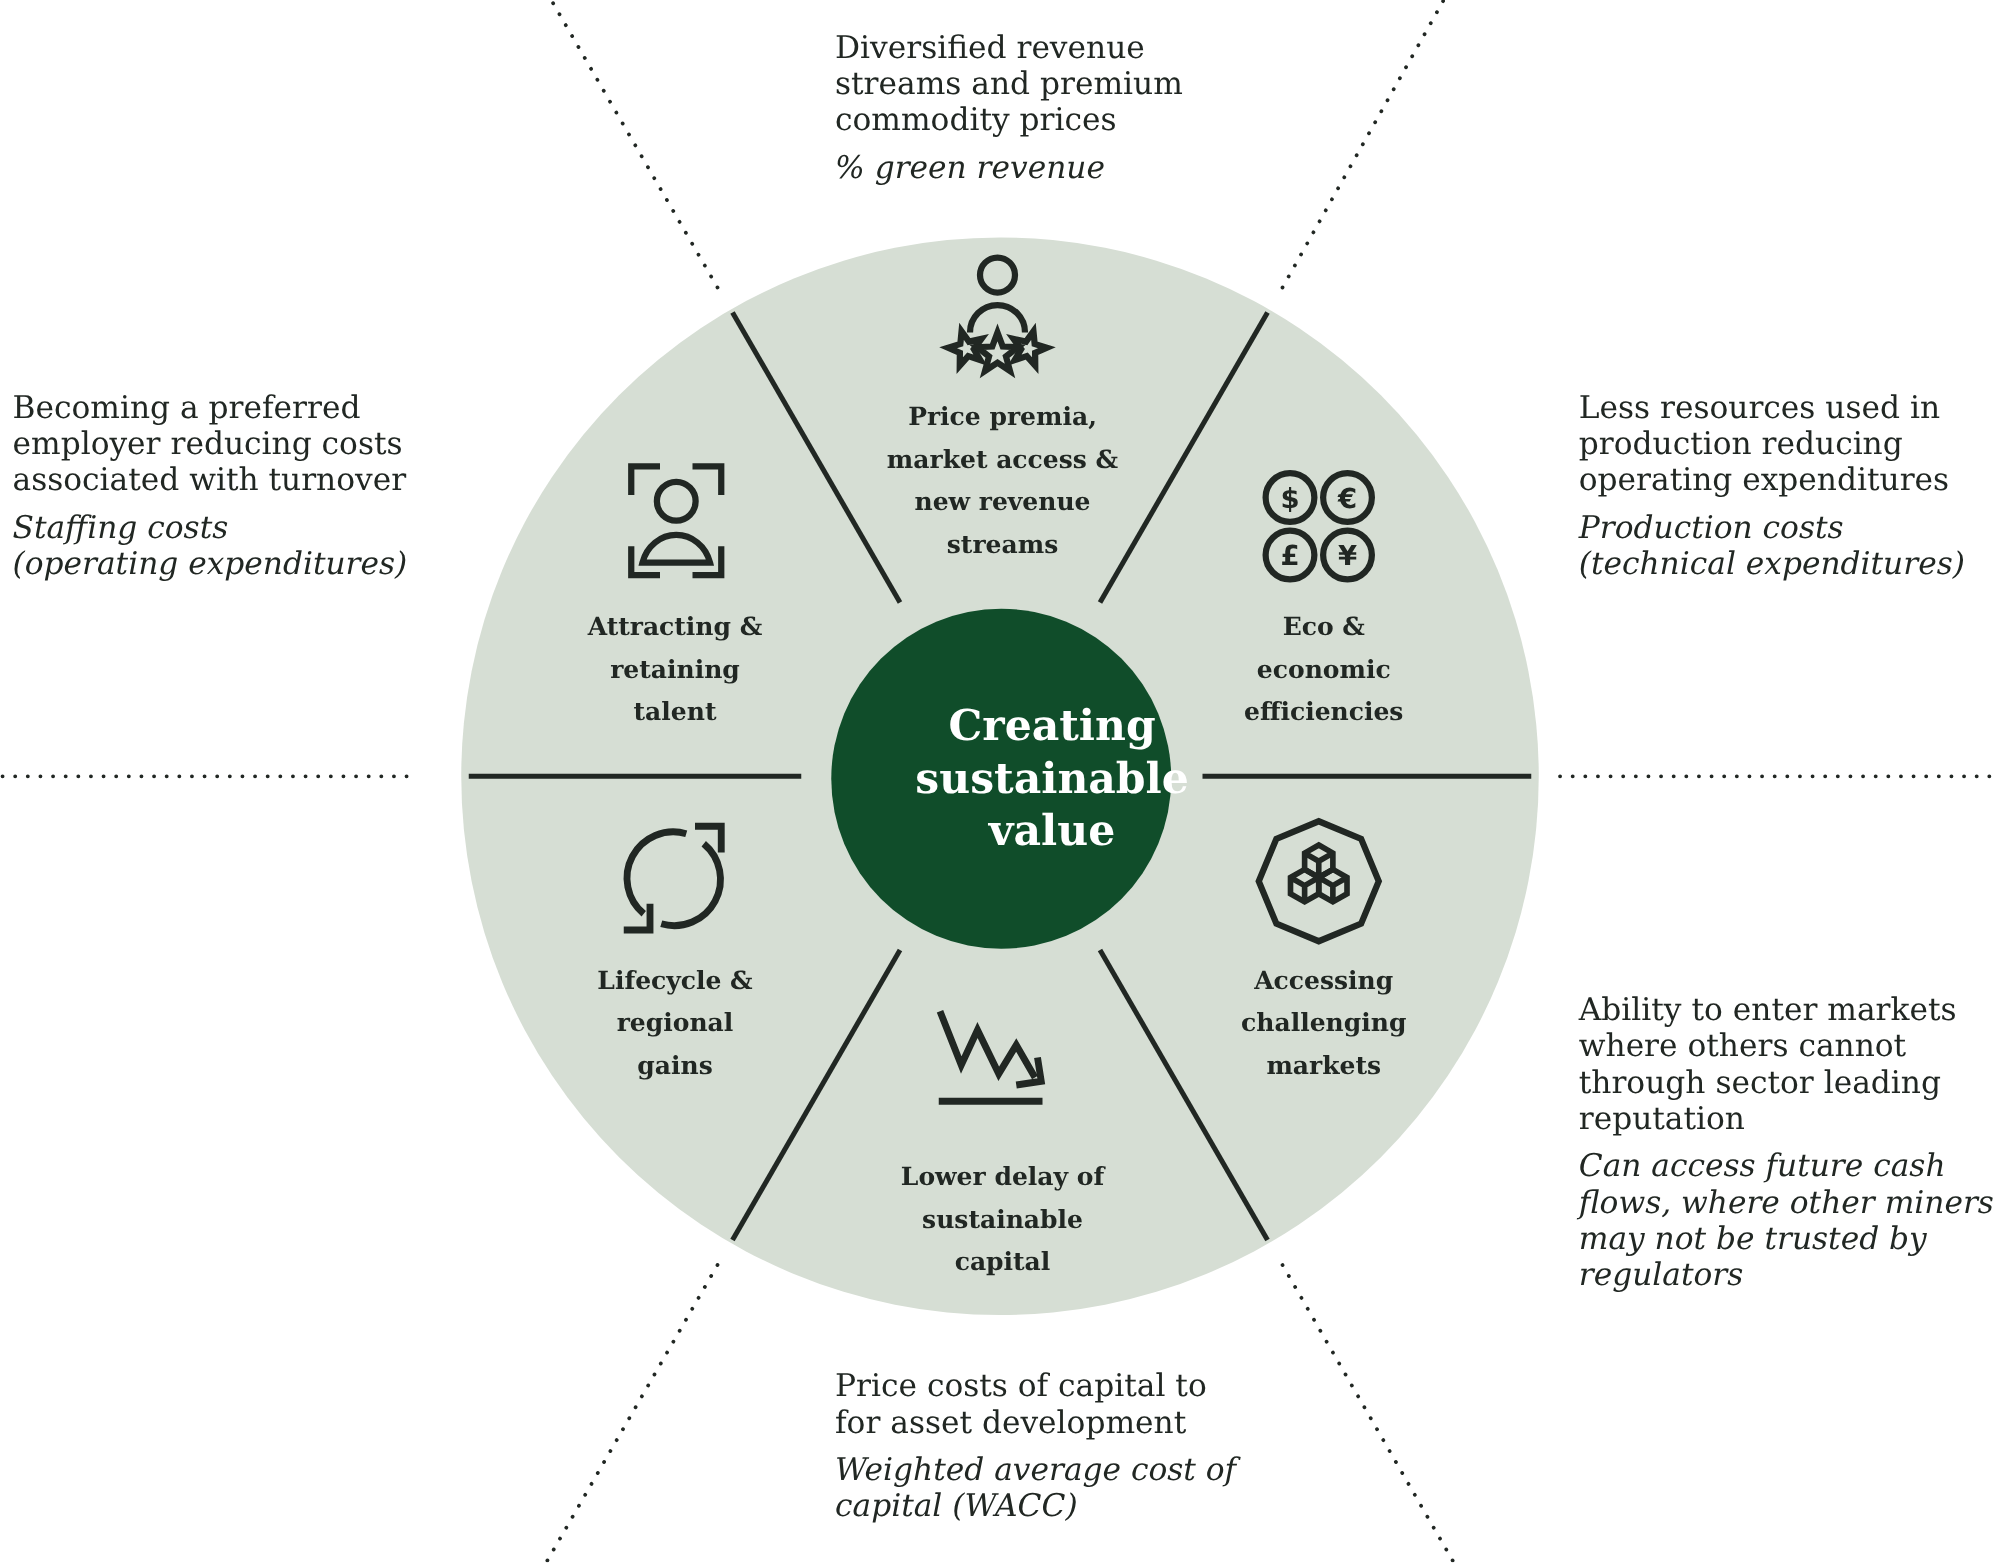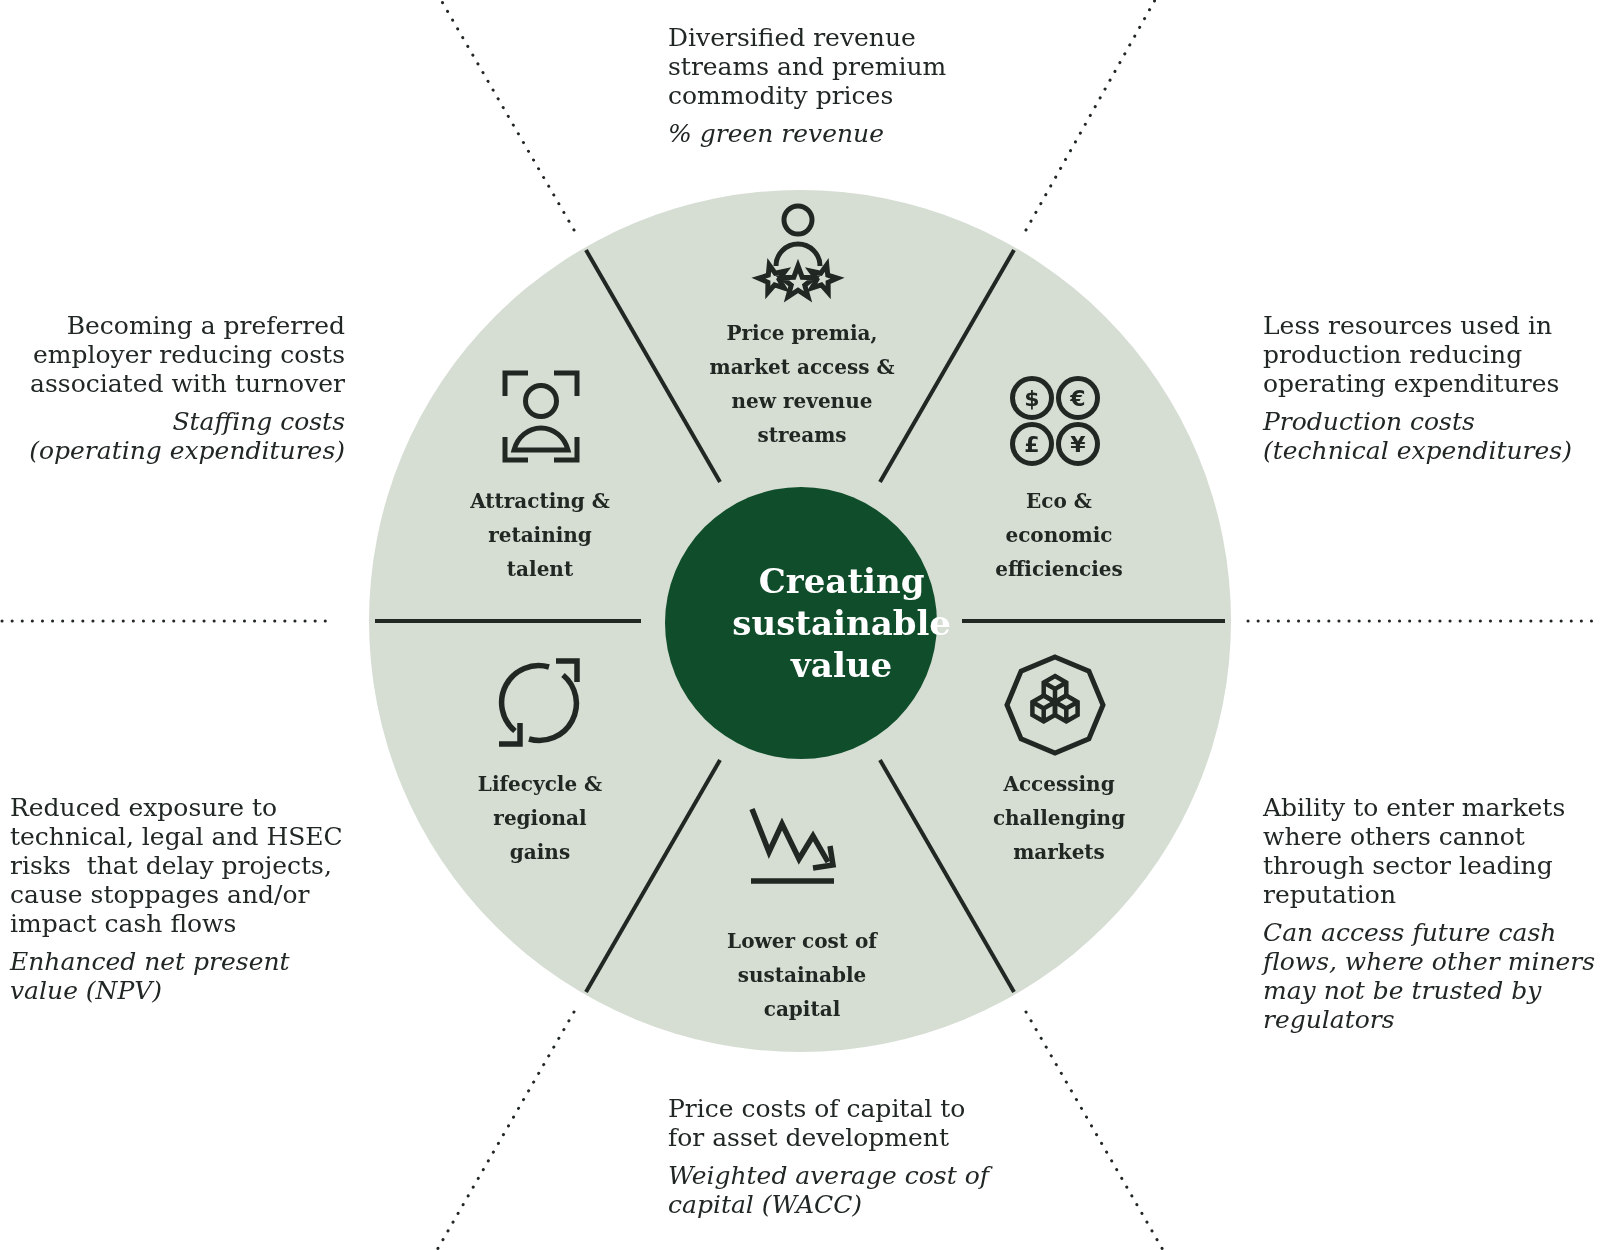--- a/index.html
+++ b/index.html
@@ -111,21 +111,21 @@
   <div class="segment-label" style="left:652px;top:316px;width:300px;">Price premia,
 market access &amp;
 new revenue
 streams</div>
   <div class="segment-label" style="left:909px;top:484px;width:300px;">Eco &amp;
 economic
 efficiencies</div>
   <div class="segment-label" style="left:909px;top:767px;width:300px;">Accessing
 challenging
 markets</div>
-  <div class="segment-label" style="left:652px;top:924px;width:300px;">Lower cost of
+  <div class="segment-label" style="left:652px;top:924px;width:300px;">Lower delay of
 sustainable
 capital</div>
   <div class="segment-label" style="left:390px;top:767px;width:300px;">Lifecycle &amp;
 regional
 gains</div>
   <div class="segment-label" style="left:390px;top:484px;width:300px;">Attracting &amp;
 retaining
 talent</div>
 
   <div class="center-label-box">
@@ -156,30 +156,21 @@
 flows, where other miners
 may not be trusted by
 regulators</div>
   </div>
   <div class="callout" style="left:668px;top:1094px;width:345px;">
     <div class="callout-text">Price costs of capital to
 for asset development</div>
     <div class="callout-metric">Weighted average cost of
 capital (WACC)</div>
   </div>
-  <div class="callout" style="left:10px;top:793px;width:350px;">
-    <div class="callout-text">Reduced exposure to
-technical, legal and HSEC
-risks  that delay projects,
-cause stoppages and/or
-impact cash flows</div>
-    <div class="callout-metric">Enhanced net present
-value (NPV)</div>
-  </div>
-  <div class="callout" style="left:10px;top:311px;width:335px;text-align:right;">
+  <div class="callout" style="left:10px;top:311px;width:335px;">
     <div class="callout-text">Becoming a preferred
 employer reducing costs
 associated with turnover</div>
     <div class="callout-metric">Staffing costs
 (operating expenditures)</div>
   </div>
 
 </div>
 
 </body></html>

